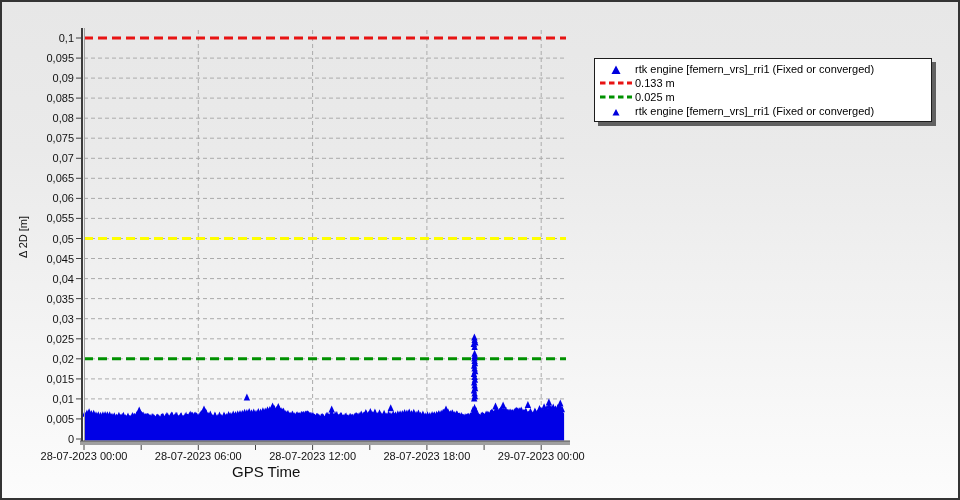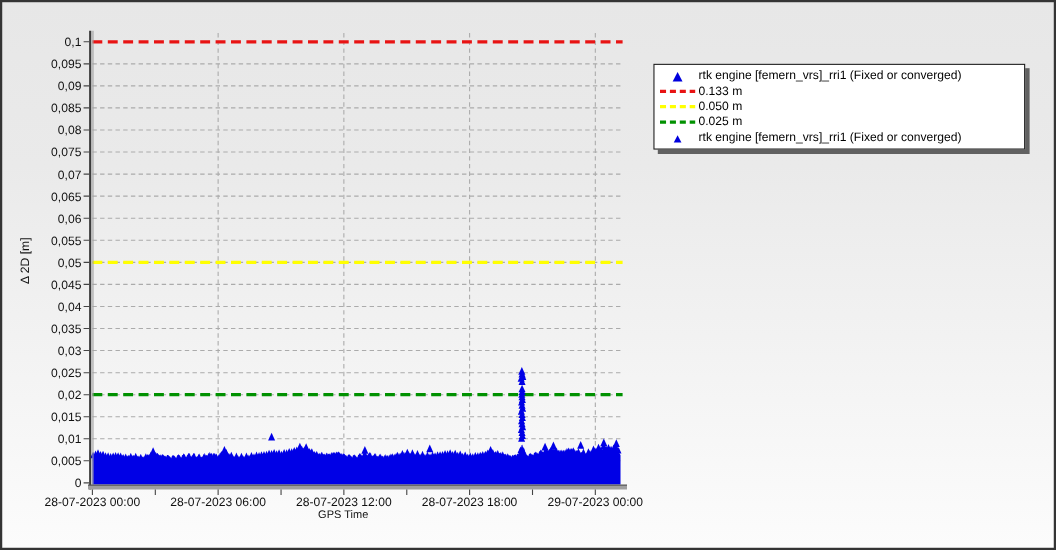--- a/index.html
+++ b/index.html
@@ -16,21 +16,21 @@
   #chart-svg text{font-family:"Liberation Sans",sans-serif;font-size:11px;fill:#111;}
   .grid{stroke:#ababab;stroke-width:1;stroke-dasharray:4 3;fill:none;}
   .tick{stroke:#444;stroke-width:1;}
   #ylabel{
     position:absolute;left:-28px;top:228px;width:100px;height:14px;
     text-align:center;font-size:11px;color:#111;
     transform:rotate(-90deg);white-space:nowrap;
   }
   #xlabel{
     position:absolute;left:230px;top:461px;width:160px;
-    text-align:center;font-size:10px;color:#111;white-space:nowrap;
+    font-size:15px;color:#111;white-space:nowrap;
   }
   #legend{
     position:absolute;left:592px;top:56px;width:338px;
     background:#ffffff;border:1px solid #1c1c1c;
     box-shadow:4px 4px 0 rgba(45,45,45,0.72);
     padding:3px 6px 3px 2px;
   }
   .lrow{display:flex;align-items:center;height:14px;}
   .lmark{width:38px;flex:0 0 38px;display:flex;justify-content:center;align-items:center;}
   .llabel{font-size:11px;color:#000;white-space:nowrap;overflow:hidden;}
@@ -401,28 +401,20 @@
         <span class="lmark">
           <svg width="34" height="6">
             <line x1="1" y1="3" x2="33" y2="3" stroke="#e81313" stroke-width="3" stroke-dasharray="5.5 3.5"></line>
           </svg>
         </span>
         <span class="llabel">0.133 m</span>
       </div>
       <div class="lrow">
         <span class="lmark">
           <svg width="34" height="6">
-            <line x1="1" y1="3" x2="33" y2="3" stroke="#ffff00" stroke-width="3" stroke-dasharray="5.5 3.5"></line>
-          </svg>
-        </span>
-        <span class="llabel">0.050 m</span>
-      </div>
-      <div class="lrow">
-        <span class="lmark">
-          <svg width="34" height="6">
             <line x1="1" y1="3" x2="33" y2="3" stroke="#009100" stroke-width="3" stroke-dasharray="5.5 3.5"></line>
           </svg>
         </span>
         <span class="llabel">0.025 m</span>
       </div>
       <div class="lrow">
         <span class="lmark">
           <svg width="34" height="11">
             <polygon points="17,3 13.5,9.5 20.5,9.5" fill="#0000dd"></polygon>
           </svg>

